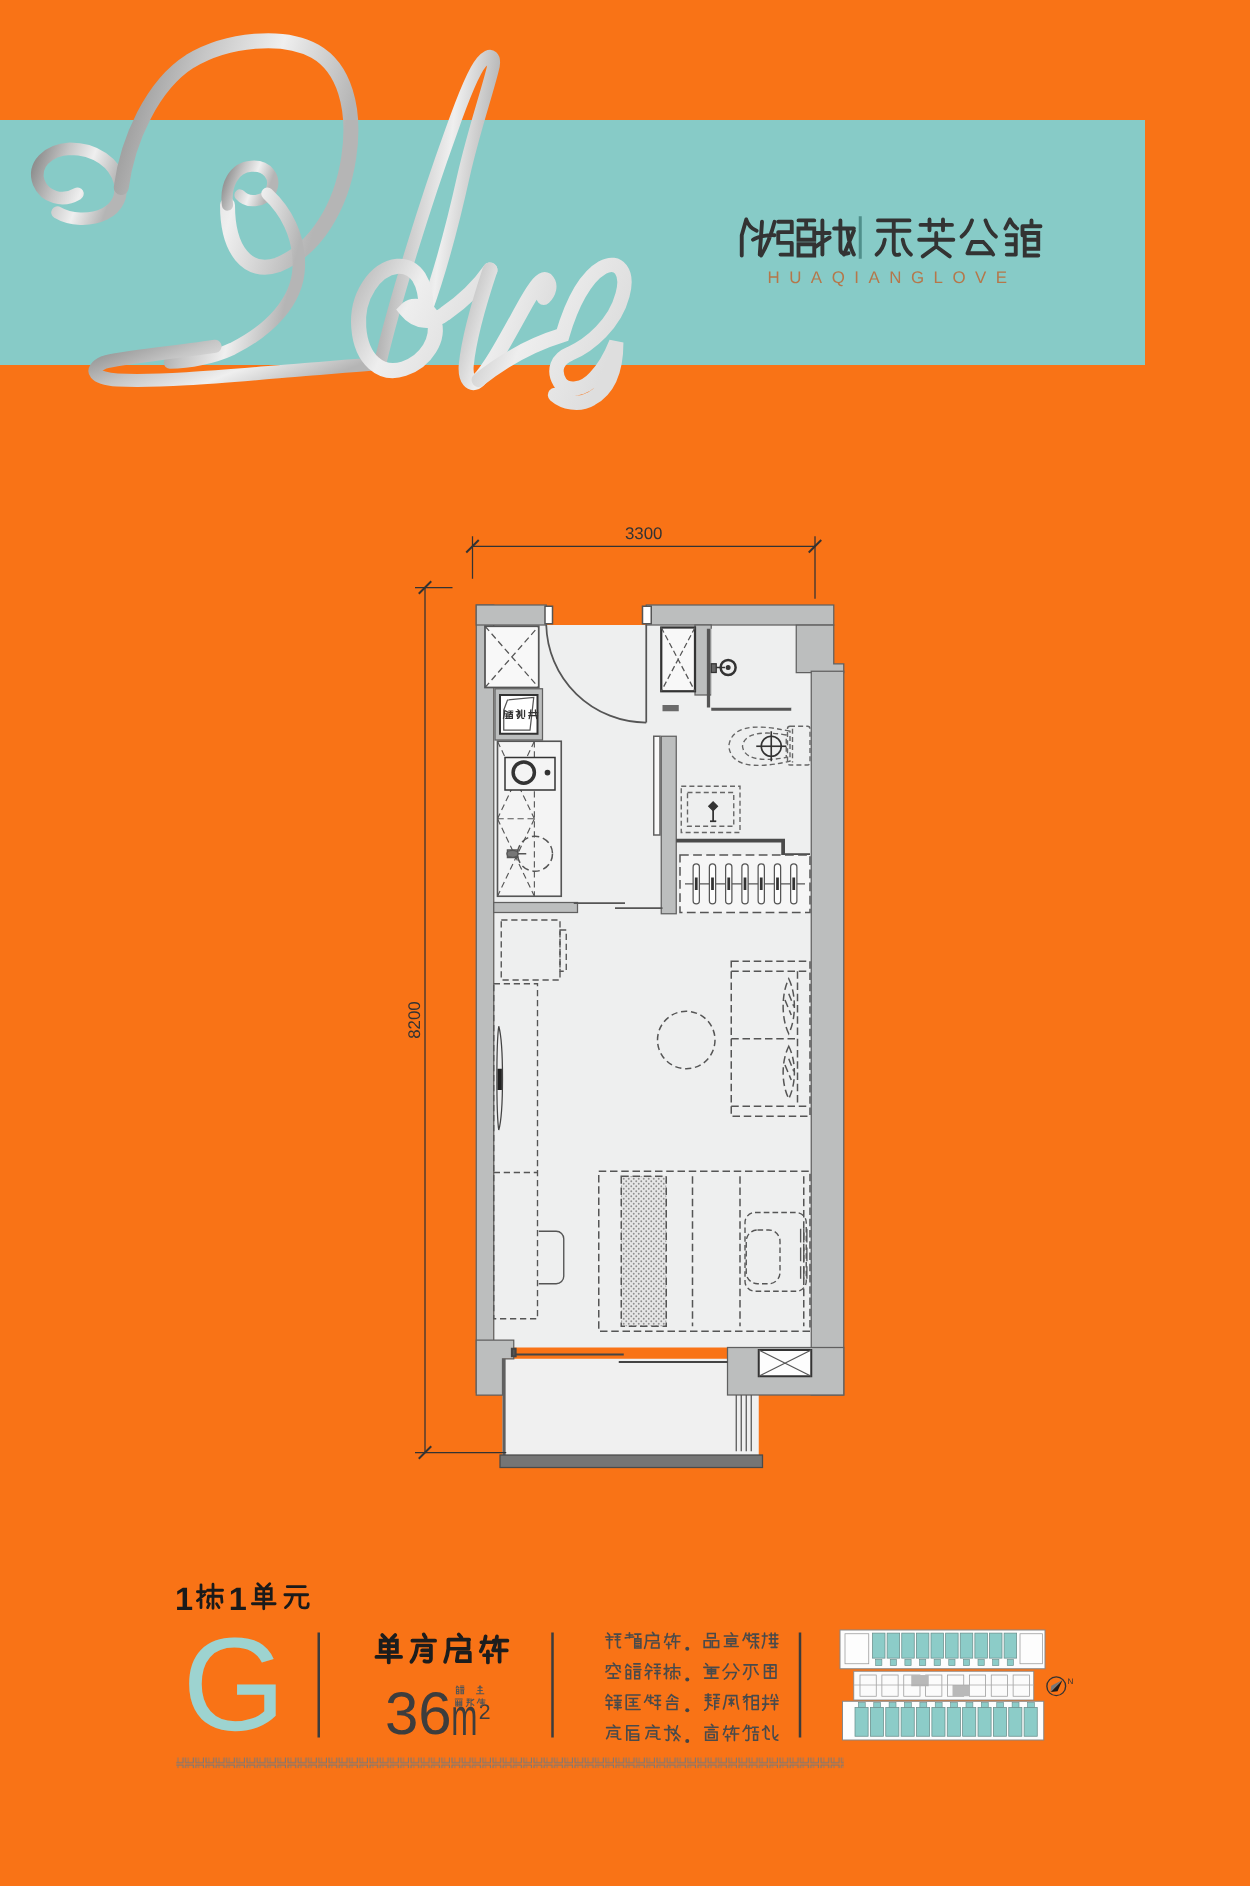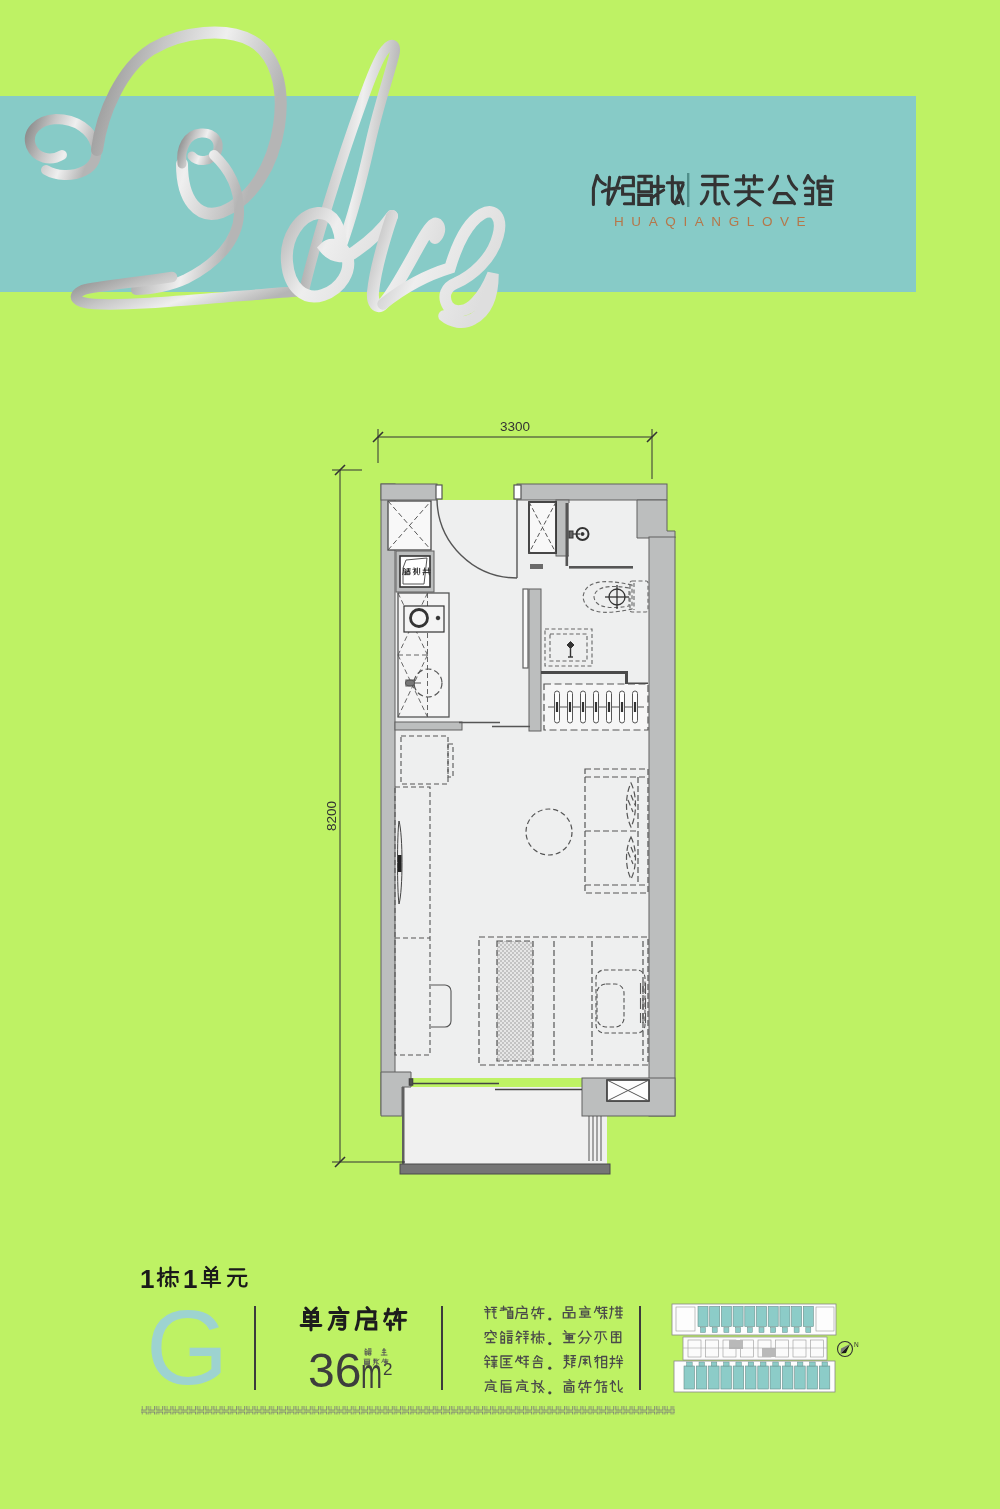--- a/index.html
+++ b/index.html
@@ -1,15 +1,15 @@
 <!DOCTYPE html>
 <html><head><meta charset="utf-8">
 <style>
 html,body{margin:0;padding:0;background:#fff}
-#page{position:relative;width:1000px;height:1509px;background:#bef264;font-family:"Liberation Sans",sans-serif;overflow:hidden}
+#page{position:relative;width:1000px;height:1509px;background:#f97316;font-family:"Liberation Sans",sans-serif;overflow:hidden}
 </style></head>
 <body>
 <div id="page">
 <svg width="1000" height="1509" viewBox="0 0 1000 1509">
 <defs>
 
 <linearGradient id="silver" x1="0%" y1="0%" x2="100%" y2="30%">
  <stop offset="0%" stop-color="#8b8b8b"></stop>
           <stop offset="35%" stop-color="#c6c6c6"></stop>
  <stop offset="65%" stop-color="#efefef"></stop>

